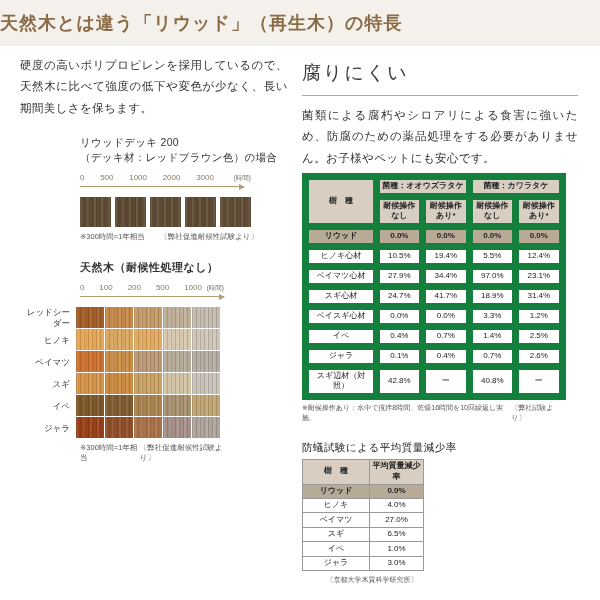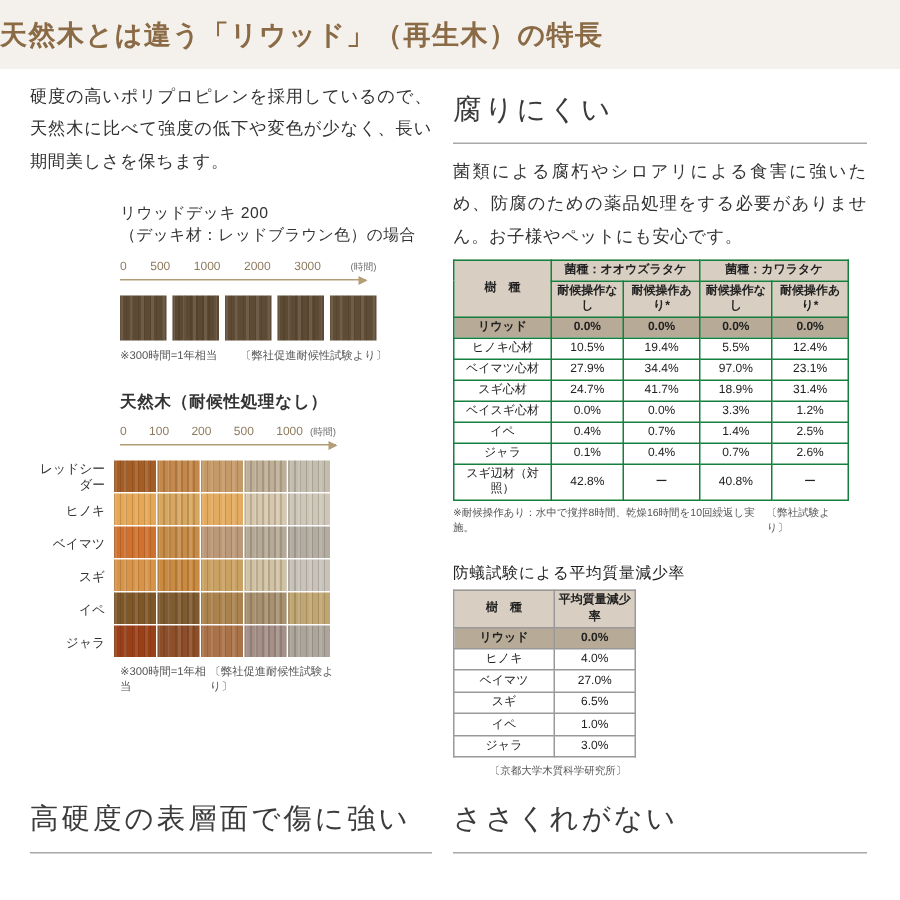--- a/index.html
+++ b/index.html
@@ -40,21 +40,21 @@
   .natural-block{margin:18px 0 0 0;}
   .natural-title{font-size:11px;font-weight:bold;color:#333;margin-left:60px;letter-spacing:0.5px;}
   .grid-wrap{margin-left:60px;}
   .ngrid{margin-top:2px;}
   .ngrid-row{display:flex;align-items:center;margin-bottom:1px;}
   .ngrid-label{width:56px;flex:none;font-size:8.5px;color:#333;text-align:right;padding-right:6px;box-sizing:border-box;line-height:1.25;margin-left:-60px;}
   .ncell{width:28px;height:21px;margin-right:1px;flex:none;}
   
   table{border-collapse:collapse;background:#fff;}
   .dtable{width:264px;margin-top:4px;}
-  .dtable th,.dtable td{border:1px solid #15803d;font-size:8px;text-align:center;padding:1.5px 1px;line-height:1.25;color:#222;}
+  .dtable th,.dtable td{border:7px solid #15803d;font-size:8px;text-align:center;padding:1.5px 1px;line-height:1.25;color:#222;}
   .dtable th{background:#d8cfc2;font-weight:bold;}
   tr.hl td{background:#b7aa96;font-weight:bold;}
   .sp{width:62px;}
   .table-title{font-size:10.5px;color:#222;letter-spacing:0.5px;margin:14px 0 0 0;font-weight:500;}
   .ttable{width:122px;margin-top:4px;}
   .ttable th,.ttable td{border:1px solid #999;font-size:8px;text-align:center;padding:1.5px 2px;line-height:1.3;color:#222;}
   .ttable th{background:#d8cfc2;font-weight:bold;}
   .note-small{font-size:7px;color:#555;}
 </style>
 </head>

